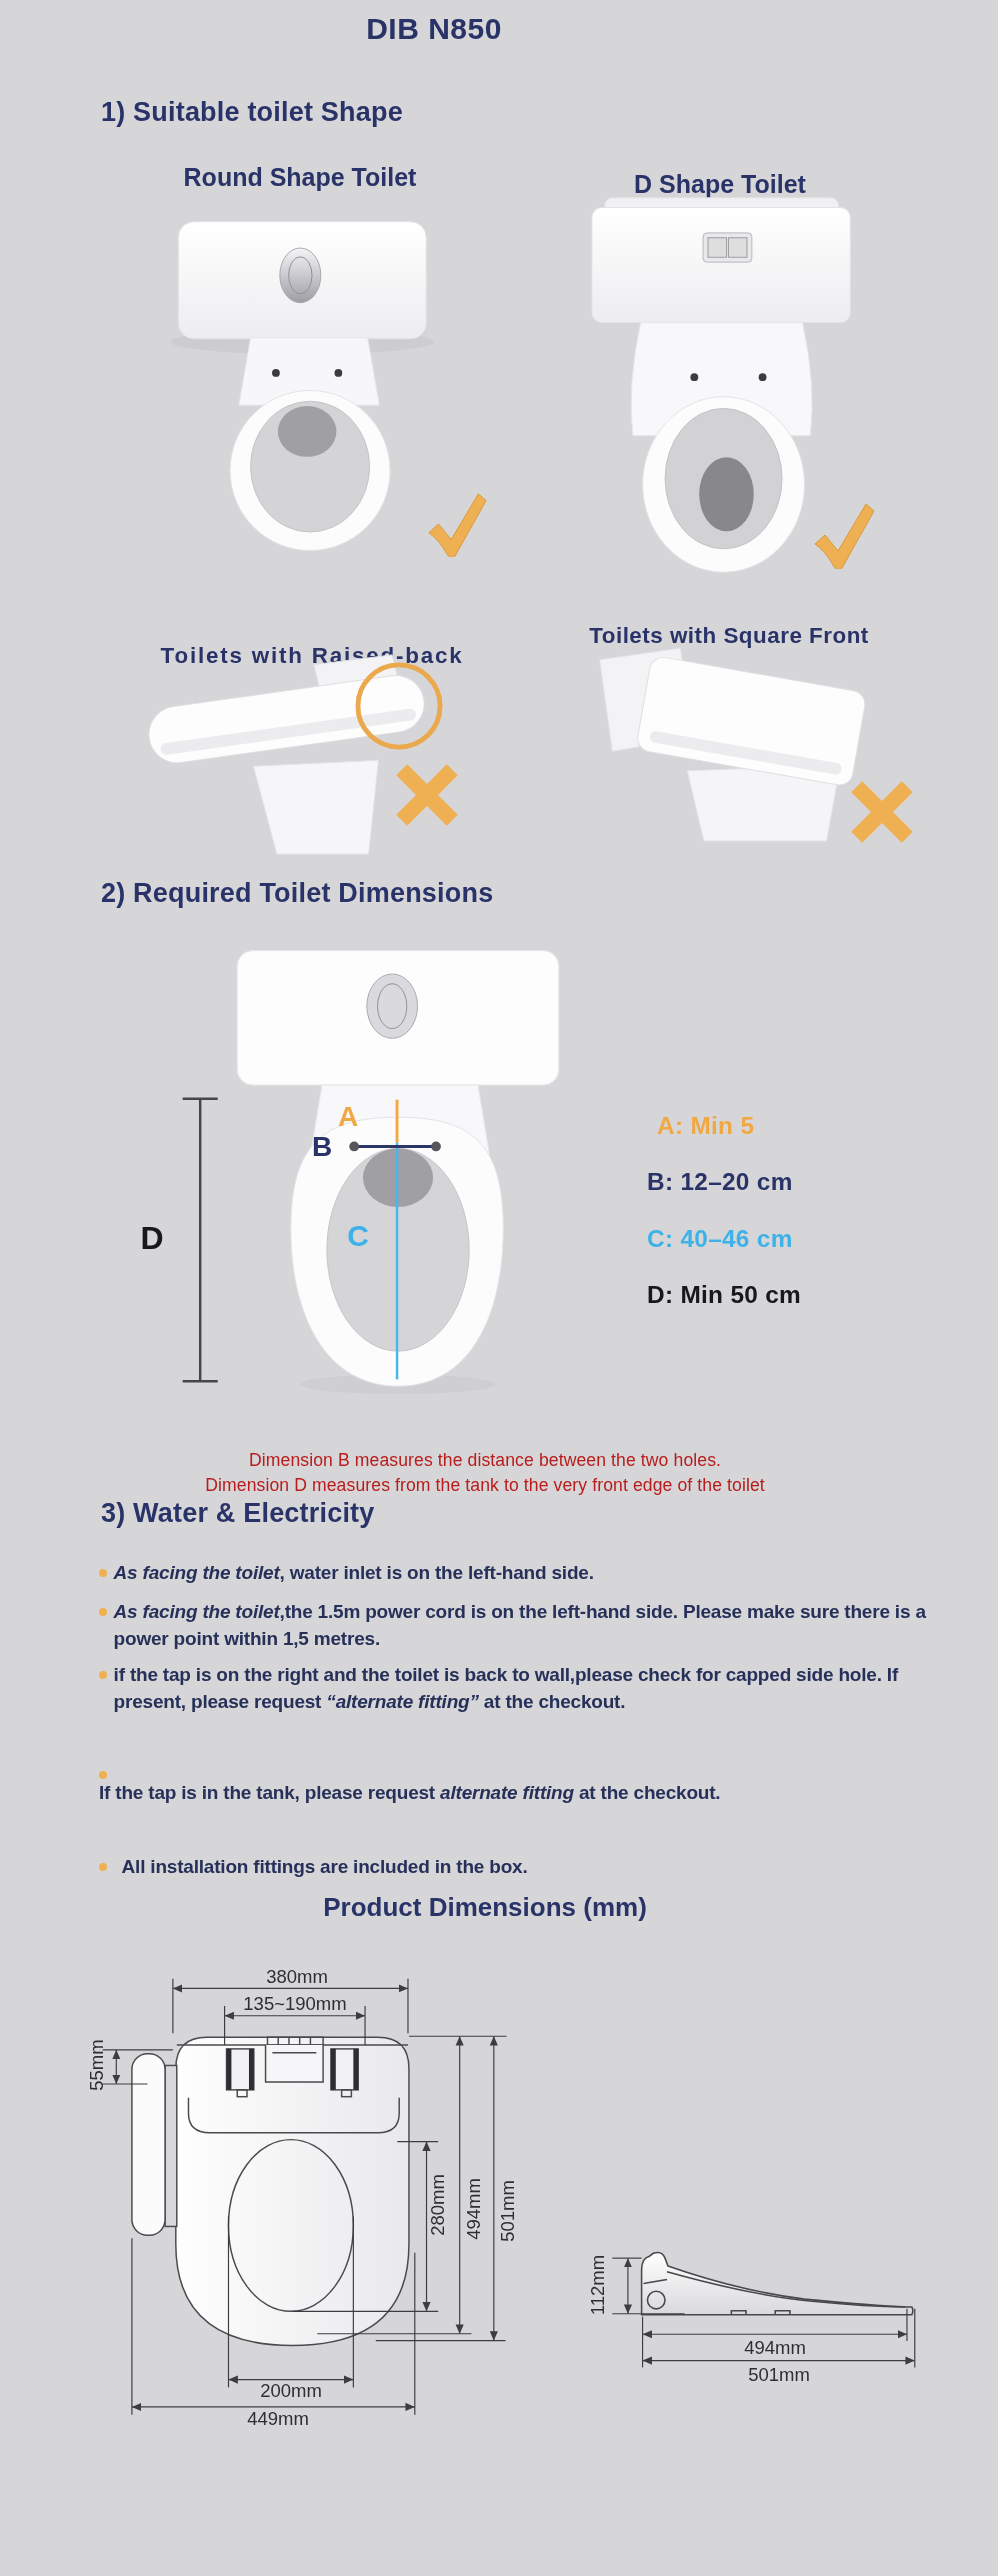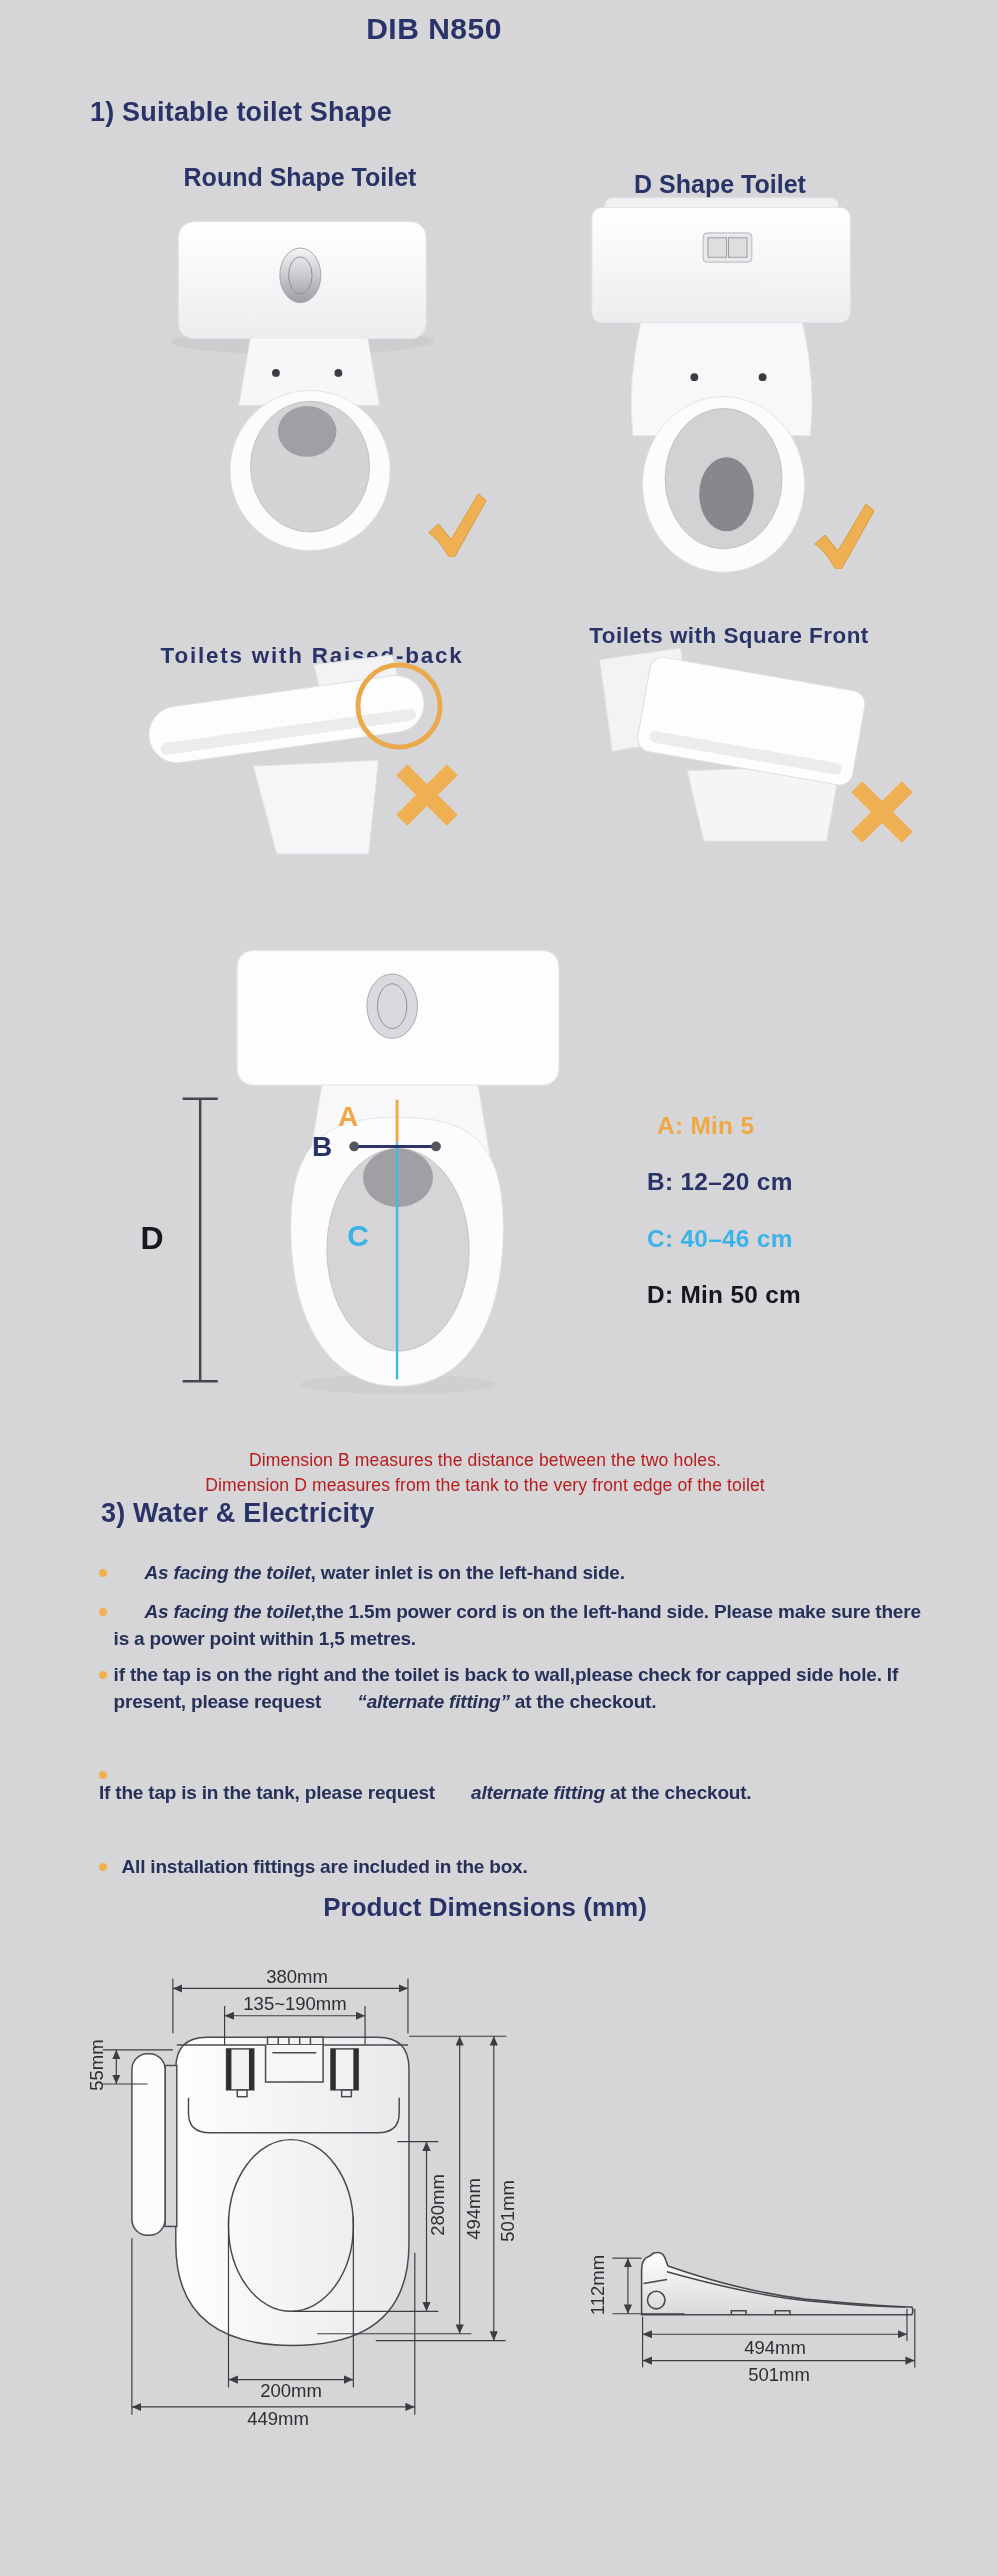--- a/index.html
+++ b/index.html
@@ -15,32 +15,32 @@
   .legend{font-size:24.4px;font-weight:700;letter-spacing:0.3px;position:absolute;left:647px;white-space:nowrap;}
   .lg-a{color:#f0a844;}
   .lg-b{color:#293368;}
   .lg-c{color:#3cb2e9;}
   .lg-d{color:#17171d;}
   .marker{font-weight:700;}
   .note{font-size:17.6px;color:#b91c1c;letter-spacing:0.1px;margin-top:43px;}
   .bullet{position:absolute;left:99px;width:837px;display:flex;}
   .dot{flex:0 0 auto;width:7.8px;height:7.8px;border-radius:50%;background:#f0b050;margin:9.8px 6.8px 0 0;}
   .bullet p{margin:0;font-size:19px;line-height:27px;font-weight:700;color:#263059;letter-spacing:-0.2px;}
-  .bullet em{font-weight:700;margin-left:31px;}
+  .bullet em{font-weight:700;}
   .dlabel{position:absolute;transform:translate(-50%,-50%);font-size:18.5px;color:#2f2f33;white-space:nowrap;}
   .dlabel-r{position:absolute;transform:translate(-50%,-50%) rotate(-90deg);font-size:18.5px;color:#2f2f33;white-space:nowrap;}
 </style>
 </head>
 <body>
 
 <div class="page">
 
   <div class="ctr navy h-main" style="left:434px;top:11.7px;">DIB N850</div>
 
-  <div class="abs navy h-sec" style="left:90px;top:97px;">1) Suitable toilet Shape</div>
+  <div class="abs navy h-sec" style="left:101px;top:97px;">1) Suitable toilet Shape</div>
 
   <div class="ctr navy sub-label" style="left:300px;top:163px;">Round Shape Toilet</div>
   <div class="ctr navy sub-label" style="left:720px;top:170px;">D Shape Toilet</div>
 
   <svg class="abs" style="left:112px;top:205px;" width="322" height="371" viewBox="0 0 330 380">
     <defs>
       <linearGradient id="chrm" x1="0" y1="0" x2="0" y2="1">
         <stop offset="0" stop-color="#f5f5f7"></stop>
           <stop offset="0.5" stop-color="#c9c9cf"></stop>
           <stop offset="1" stop-color="#9d9da3"></stop>
@@ -111,20 +111,21 @@
       <rect x="58" y="32" width="224" height="98" rx="14" fill="#fdfdfe" stroke="#dfdfe3"></rect>
       <rect x="70" y="108" width="200" height="12" rx="6" fill="#ececef"></rect>
     </g>
   </svg>
 
   <svg class="abs" style="left:847px;top:779px;" width="70" height="66" viewBox="0 0 72 68">
     <line x1="10" y1="8" x2="62" y2="60" stroke="#eeb052" stroke-width="16"></line>
     <line x1="62" y1="8" x2="10" y2="60" stroke="#eeb052" stroke-width="16"></line>
   </svg>
 
+  <div class="abs navy h-sec" style="left:101px;top:878px;">2) Required Toilet Dimensions</div>
 
   <svg class="abs" style="left:88px;top:936px;" width="507" height="458" viewBox="0 0 520 470">
     <ellipse cx="318" cy="460" rx="100" ry="10" fill="#c8c8cc" opacity="0.5"></ellipse>
     <rect x="153" y="15" width="330" height="138" rx="16" fill="url(#tankg)" stroke="#e3e3e7"></rect>
     <rect x="153" y="15" width="330" height="138" rx="16" fill="#fdfdfe" stroke="#e3e3e7"></rect>
     <ellipse cx="312" cy="72" rx="26" ry="33" fill="#d9d9de" stroke="#a8a8ad"></ellipse>
     <ellipse cx="312" cy="72" rx="15" ry="23" fill="none" stroke="#8e8e93"></ellipse>
     <path d="M240,153 L400,153 L412,225 L228,225 Z" fill="#f8f8fa" stroke="#e6e6ea"></path>
     <path d="M208,300 C208,212 243,186 318,186 C393,186 426,212 426,300 C426,390 392,462 318,462 C244,462 208,390 208,300 Z" fill="#fcfcfd" stroke="#e2e2e6"></path>
     <ellipse cx="318" cy="322" rx="73" ry="104" fill="#d5d5d7" stroke="#c4c4c8"></ellipse>

